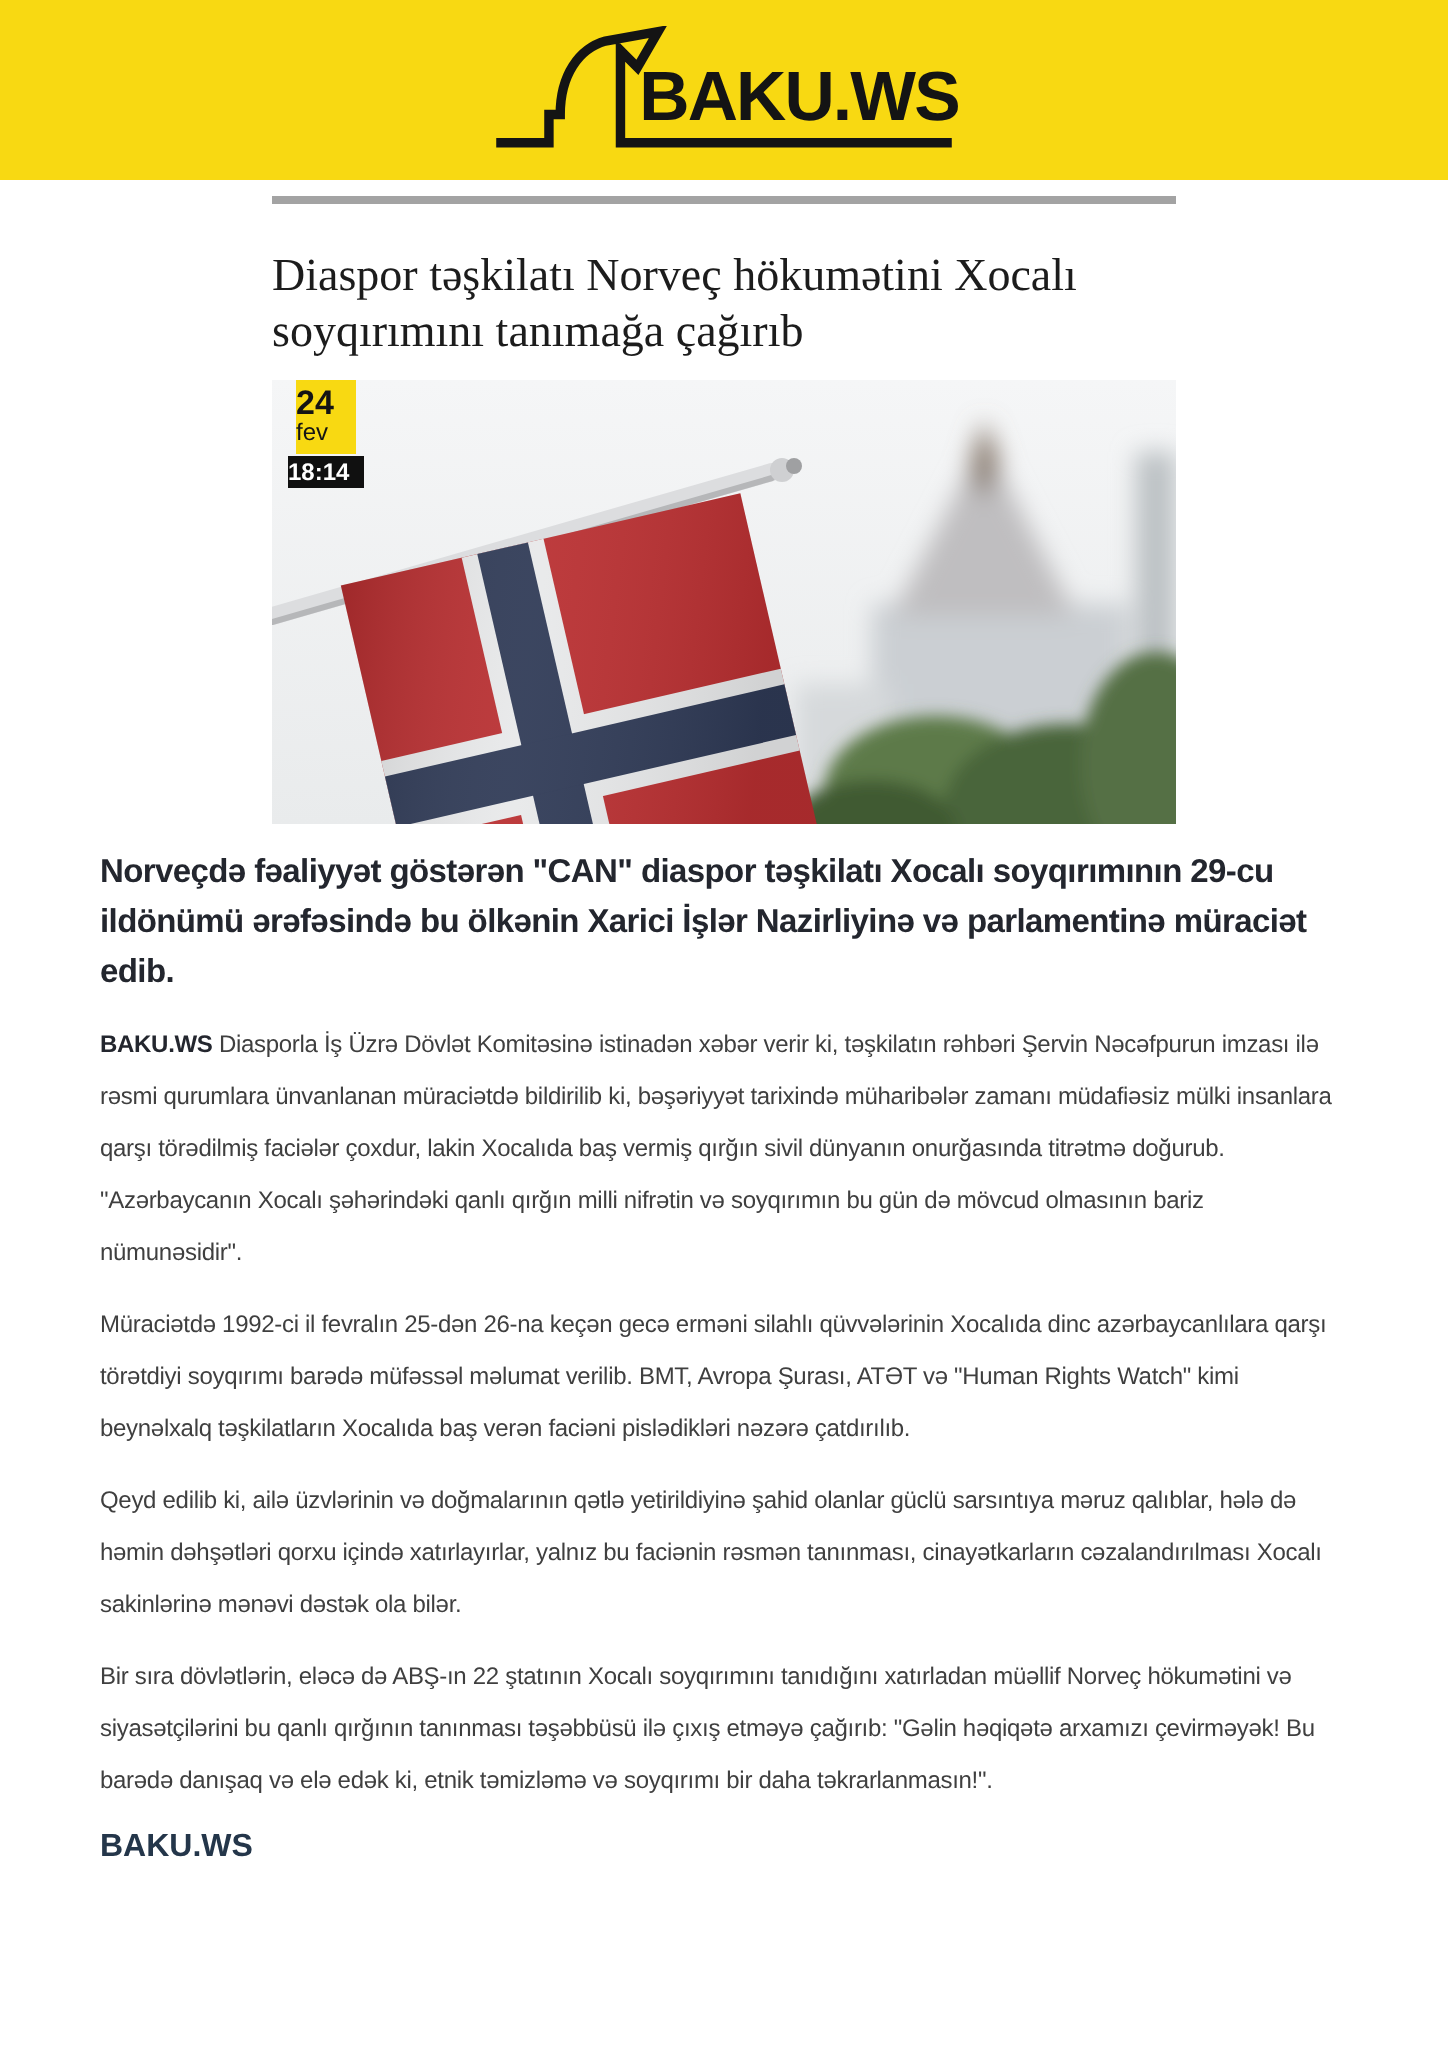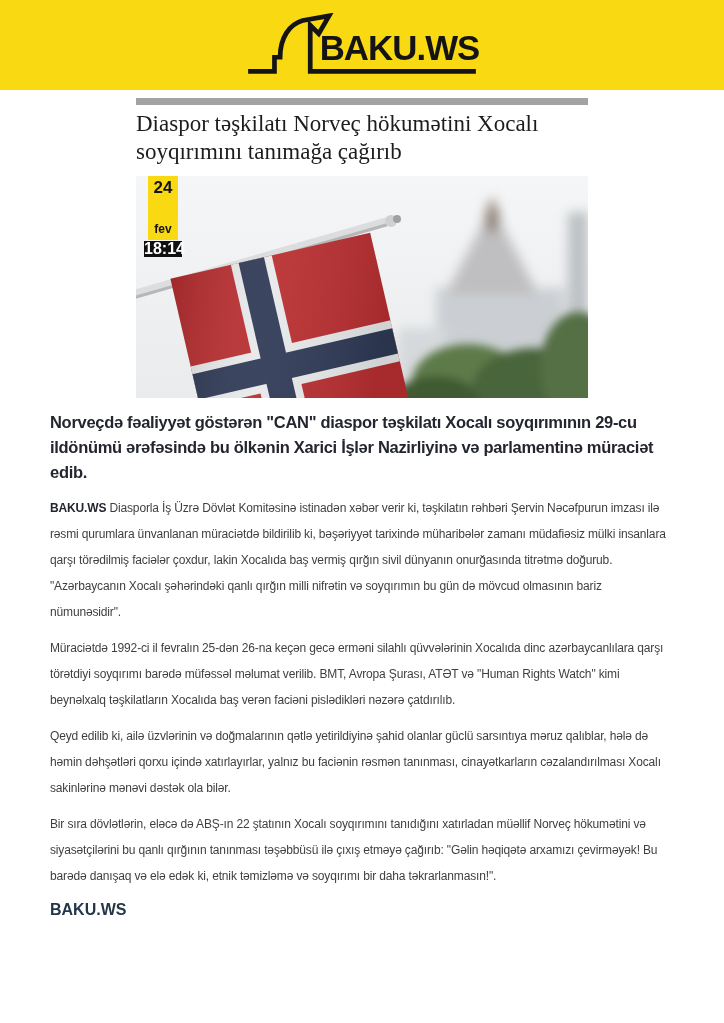--- a/index.html
+++ b/index.html
@@ -17,39 +17,39 @@
   }
   .logo { display:block; text-decoration:none; cursor:pointer; }
   .logo svg { display:block; }
   .logo text {
     font-family:"Liberation Sans", sans-serif;
     font-weight:bold; font-size:37px; letter-spacing:-1px; fill:#141414;
   }
   
   .article-head {
     width:452px; margin:8px auto 0;
-    border-top:7px solid #a3a3a3; padding-top:5px;
+    border-top:4px solid #a3a3a3; padding-top:22px;
   }
   .article-title {
     font-family:"Liberation Serif", serif;
     font-weight:400; font-size:23px; line-height:28px;
     color:#1c1c1c; margin:0 0 10px 0;
   }
   .article-media { position:relative; width:452px; height:222px; }
   .article-media svg { display:block; }
-  .date-badge { position:absolute; top:0; left:8px; width:38px; text-align:center; }
+  .date-badge { position:absolute; top:0; left:8px; width:38px; text-align:left; }
   .date-top {
     background:#F8D912; width:30px; margin:0 auto; padding:3px 0 4px;
     color:#141414;
   }
   .date-day   { display:block; font-size:17px; font-weight:bold; line-height:17px; }
-  .date-month { display:block; font-size:12px; font-weight:bold; line-height:13px;margin-top:27px; }
+  .date-month { display:block; font-size:12px; font-weight:normal; line-height:13px; }
   .date-time  {
     background:#101010; color:#ffffff; font-weight:bold;
-    font-size:16px; line-height:16px; margin-top:1px; display:block;
+    font-size:12px; line-height:16px; margin-top:1px; display:block;
   }
   
   .article-body { padding:0 50px; }
   .lead {
     margin:12px 0 0; font-weight:bold; font-size:16.5px; line-height:25px;
     letter-spacing:-0.3px; color:#23262e;
   }
   .para {
     margin:10px 0 0; font-size:12px; line-height:26px;
     letter-spacing:-0.15px; color:#3f3f3f;

